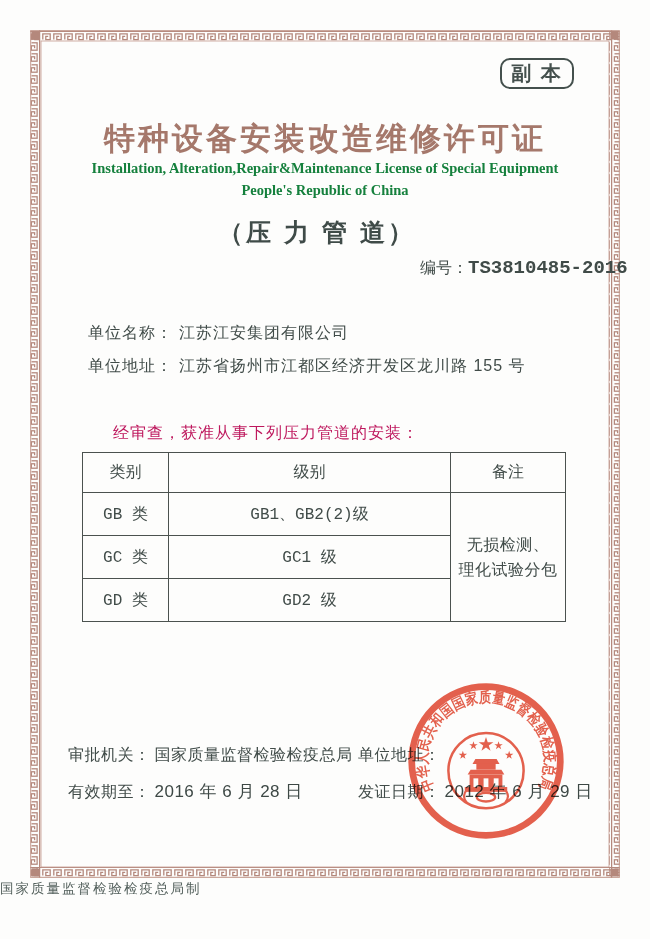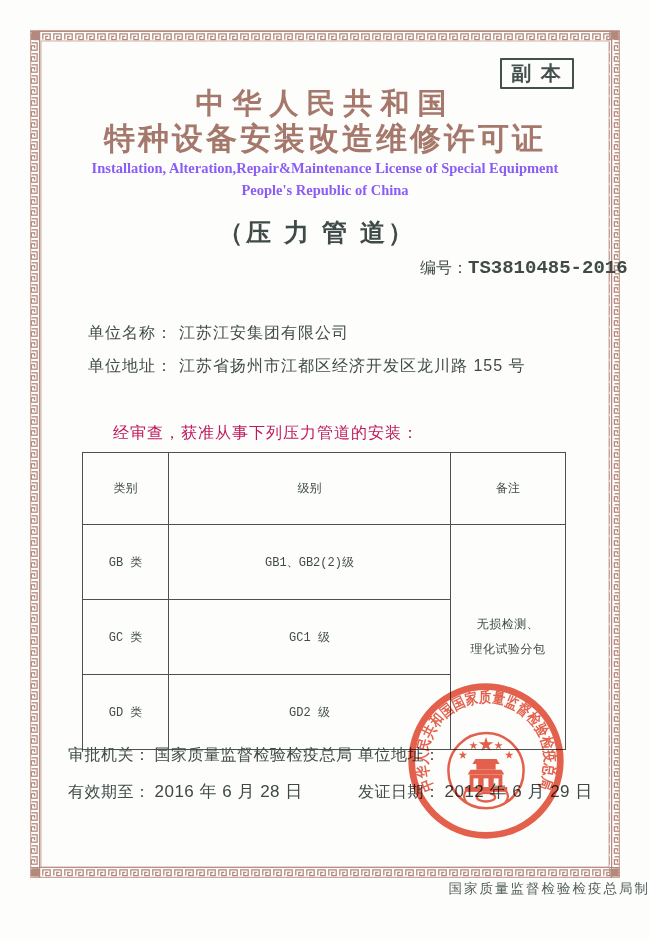--- a/index.html
+++ b/index.html
@@ -7,69 +7,69 @@
     position:relative;width:650px;height:939px;overflow:hidden;
     background:#fdfdfc;
     font-family:"Liberation Sans",sans-serif;
     color:#3f4b48;
   }
   
   .frame{position:absolute;left:30px;top:30px;}
   
   .badge{
     position:absolute;left:500px;top:58px;width:70px;height:27px;
-    border:2.5px solid #44504d;border-radius:1px;
+    border:2.5px solid #44504d;border-radius:10px;
     display:flex;align-items:center;justify-content:center;
     font-size:20px;font-weight:bold;color:#44504d;letter-spacing:2px;
   }
   .t1{
     position:absolute;left:0;top:84px;width:650px;text-align:center;
     font-size:29px;font-weight:bold;color:#a5786b;letter-spacing:8px;
   }
   .t2{
     position:absolute;left:0;top:118px;width:650px;text-align:center;
     font-size:31px;font-weight:bold;color:#a5786b;letter-spacing:3px;
   }
   .en{
     position:absolute;left:0;width:650px;text-align:center;
     font-family:"Liberation Serif",serif;font-weight:bold;
-    font-size:14.5px;color:#8b5cf6;
+    font-size:14.5px;color:#15803d;
   }
   .en1{top:160px;} .en2{top:182px;}
   .sub{
     position:absolute;left:0;top:216px;width:634px;text-align:center;
     font-size:25px;font-weight:600;color:#3f4b48;letter-spacing:3px;
   }
   .lic{position:absolute;left:420px;top:257px;font-size:16px;color:#404b48;}
   .mono{font-family:"Liberation Mono","DejaVu Sans Mono",monospace;font-size:19px;font-weight:600;margin-top:12px;}
   .fl{position:absolute;left:88px;font-size:16px;color:#414c49;letter-spacing:1px;}
   .fl .lbl{margin-right:6px;margin-top:37px;}
   .intro{position:absolute;left:113px;top:423px;font-size:16px;color:#be185d;letter-spacing:1px;}
   
   table.grant{
     position:absolute;left:82px;top:452px;width:483px;
     border-collapse:collapse;table-layout:fixed;
   }
   table.grant th,table.grant td{
     border:1.6px solid #4b524f;font-weight:normal;
-    font-size:12px;color:#414c49;text-align:center;padding:16px;
+    font-size:16px;color:#414c49;text-align:center;padding:0;
   }
   table.grant th{height:39px;}
   table.grant td{height:42px;}
   td.cat,td.grade{font-family:"Liberation Mono","DejaVu Sans Mono",monospace;font-size:14px;}
   td.remark{
     text-align:left;vertical-align:middle;padding-left:9px;
     font-size:15px;line-height:25px;letter-spacing:0.5px;
   }
   .bl{position:absolute;font-size:16px;color:#414c49;letter-spacing:0.5px;white-space:nowrap;}
   .bl .lbl{margin-right:4px;}
   .date{font-family:"Liberation Sans",sans-serif;font-size:17px;color:#3d4845;}
   .seal{position:absolute;left:404px;top:679px;opacity:0.9;mix-blend-mode:multiply;}
   .foot{
-    position:absolute;left:0;top:880px;width:650px;text-align:right;
+    position:absolute;left:0;top:880px;width:650px;text-align:left;
     font-size:13.5px;color:#515e5a;letter-spacing:2px;
   }
 </style>
 </head>
 <body>
 
 <div class="page">
 
   <svg class="frame" width="590" height="848" viewBox="0 0 590 848" aria-hidden="true">
     <defs>
@@ -89,21 +89,20 @@
     <rect x="1.5" y="1.5" width="8" height="8" fill="#b4887c"></rect>
     <rect x="580.5" y="1.5" width="8" height="8" fill="#b4887c"></rect>
     <rect x="1.5" y="838.5" width="8" height="8" fill="#b4887c"></rect>
     <rect x="580.5" y="838.5" width="8" height="8" fill="#b4887c"></rect>
   </svg>
 
   <div class="badge">
     <span>副 本</span>
   </div>
 
-  <div class="t1">中华人民共和国</div>
   <div class="t2">特种设备安装改造维修许可证</div>
   <div class="en en1">Installation, Alteration,Repair&amp;Maintenance License of Special Equipment</div>
   <div class="en en2">People's Republic of China</div>
   <div class="sub">（压 力 管 道）</div>
 
   <div class="lic">
     <span>编号：</span><span class="mono">TS3810485-2016</span>
   </div>
 
   <div class="fl" style="top:323px">

